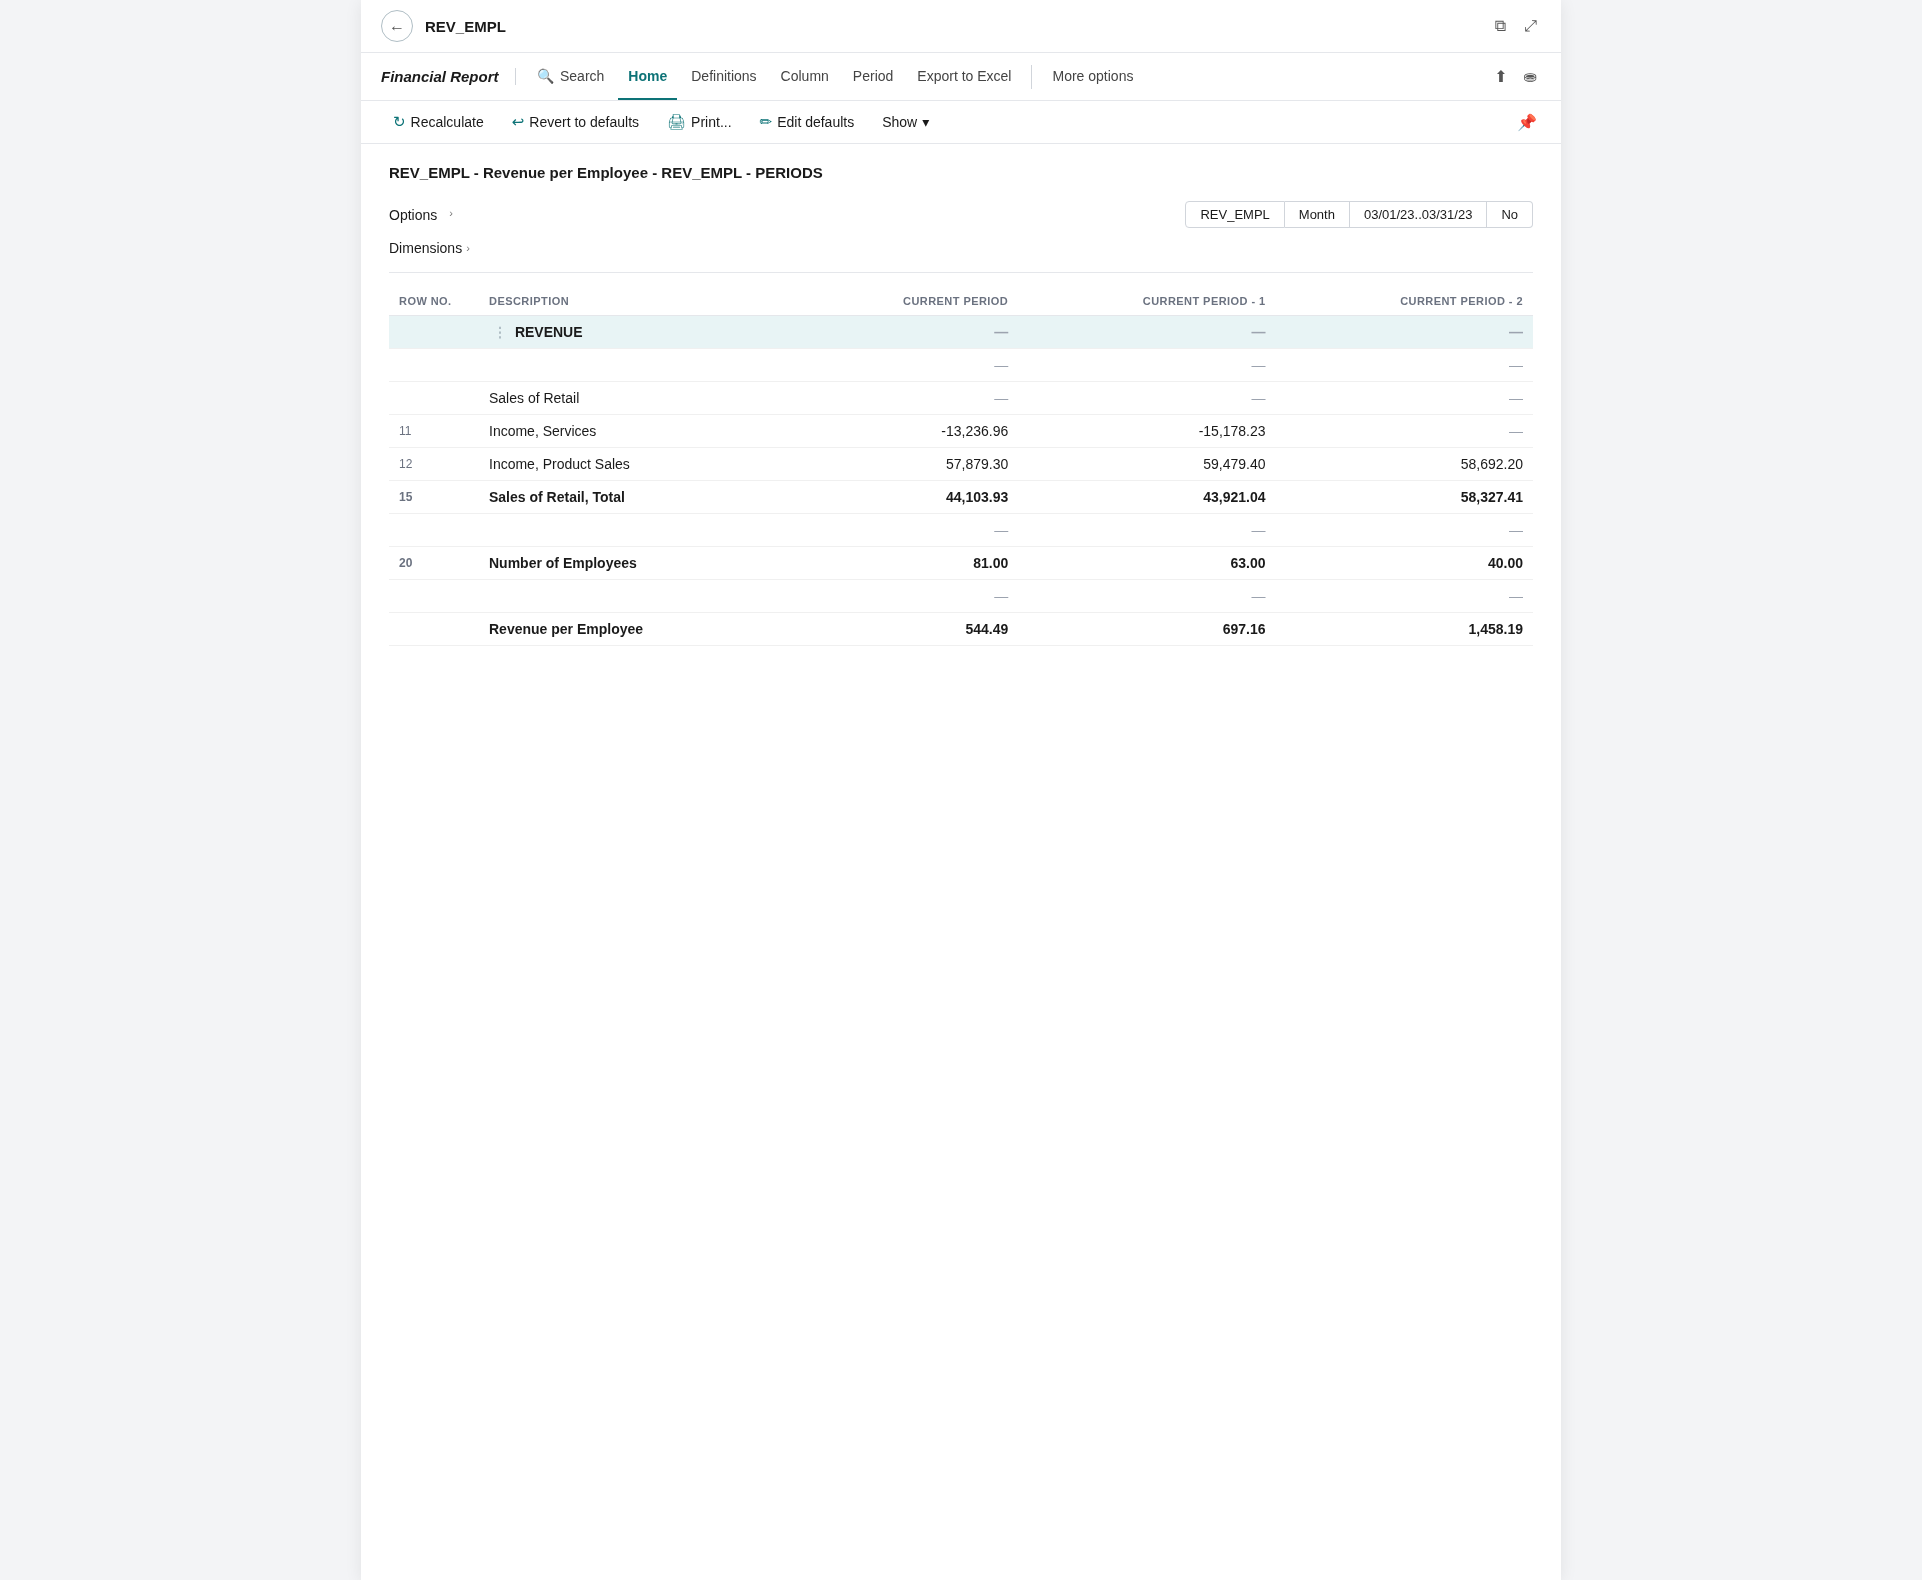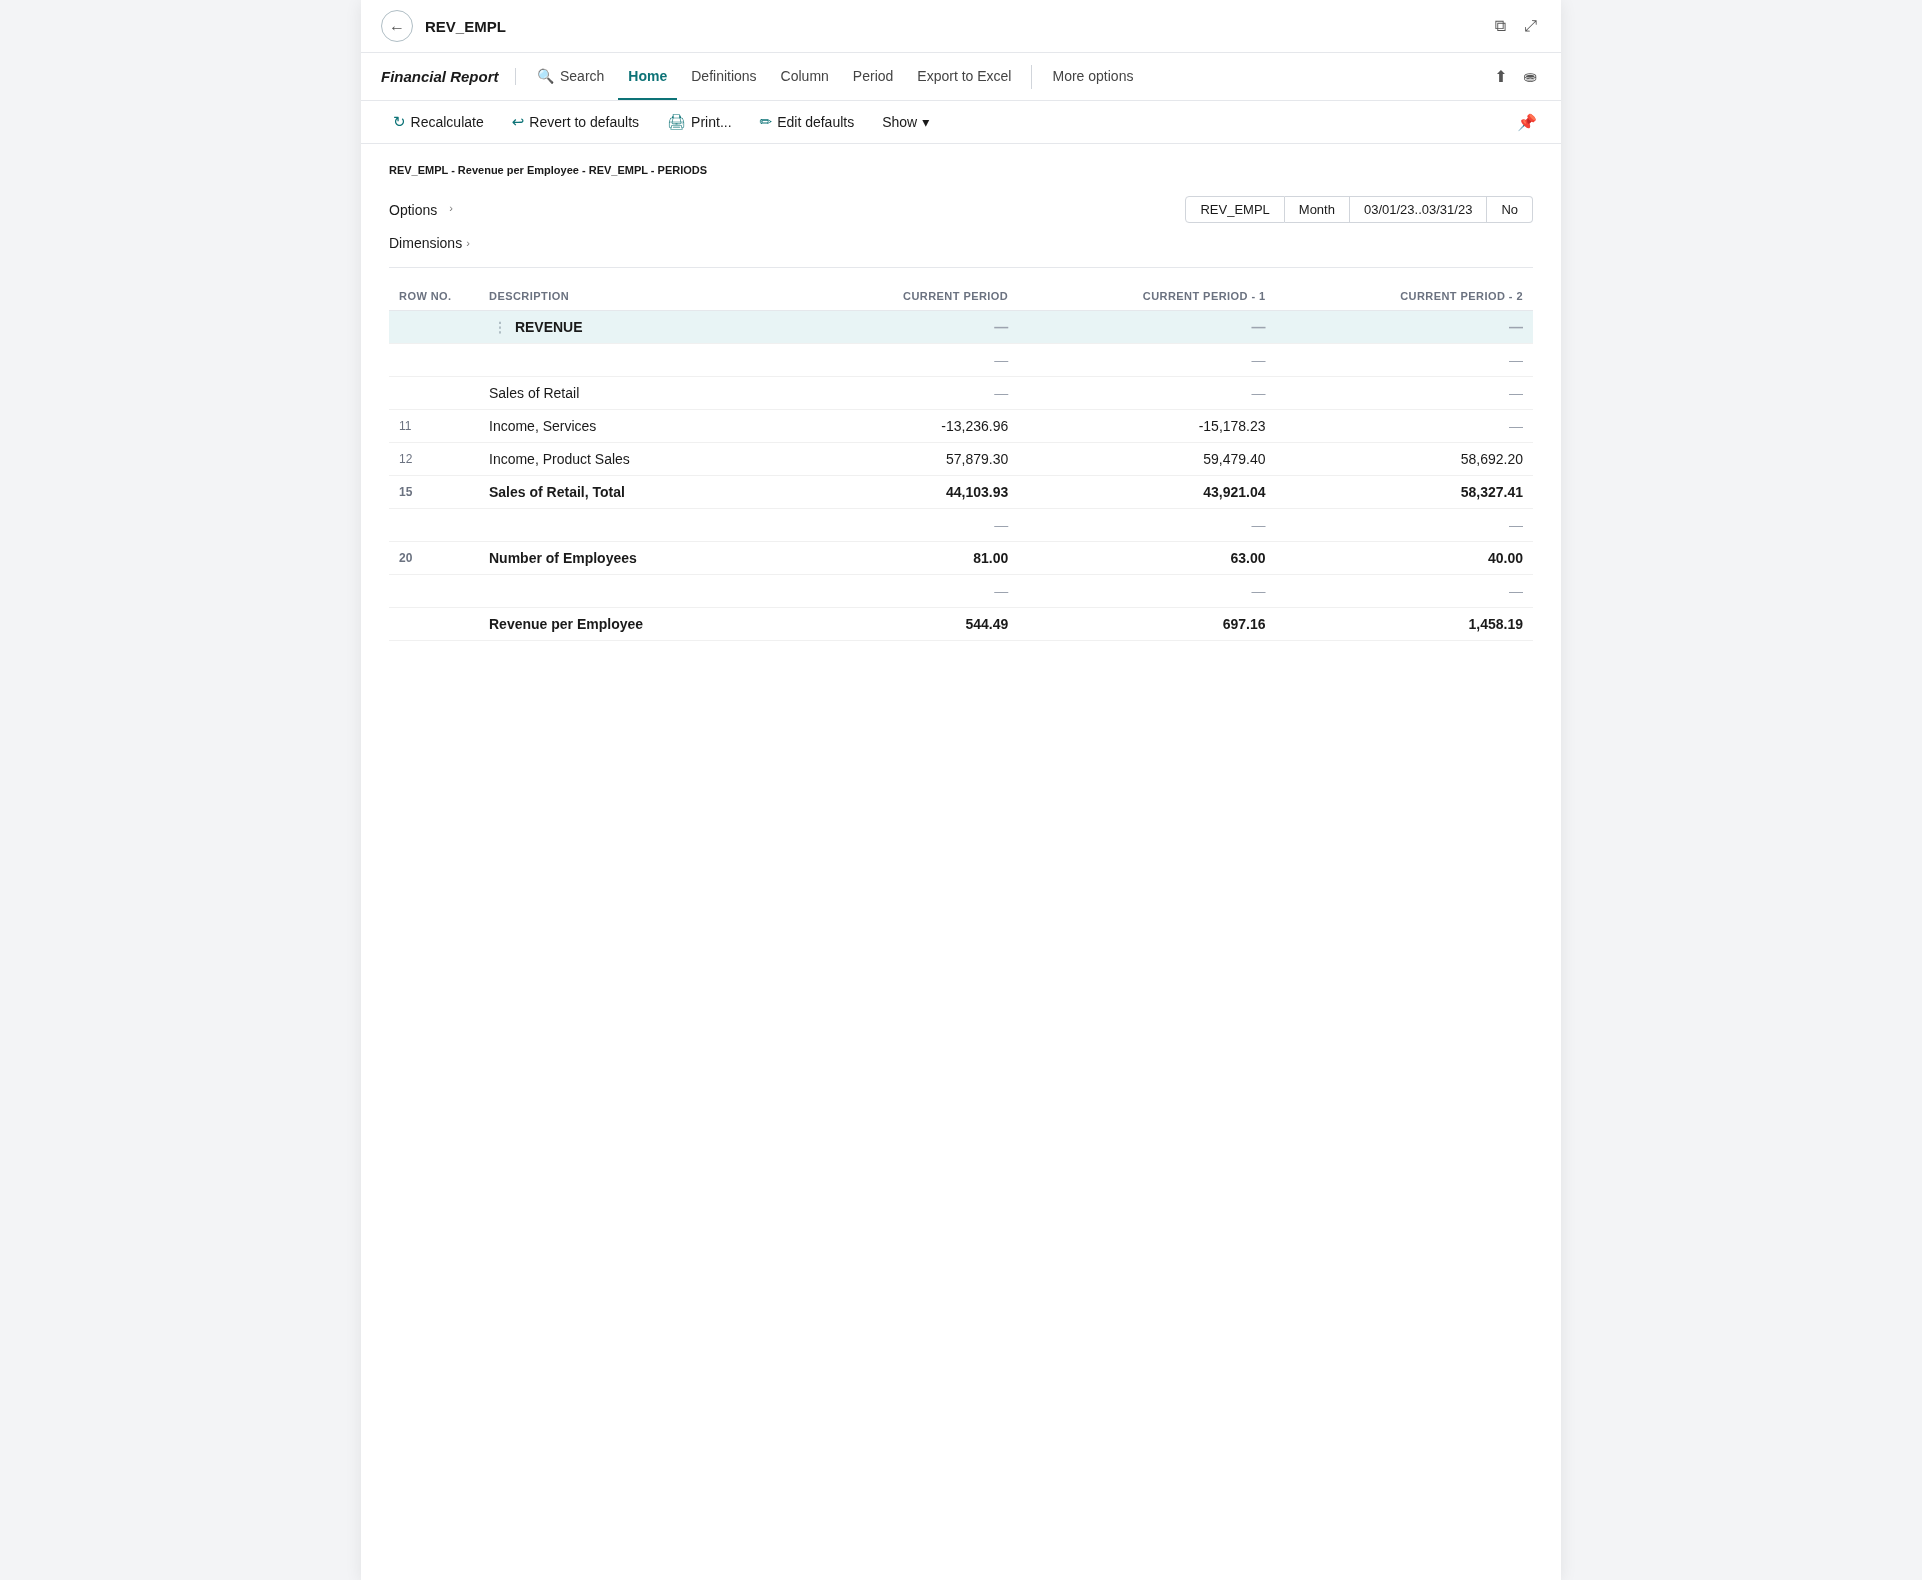--- a/index.html
+++ b/index.html
@@ -142,21 +142,21 @@
     }
     .action-btn .icon { color: #0d7377; font-size: 15px; }
 
     
     .main-content {
       padding: 20px 28px 0 28px;
       flex: 1;
     }
     .report-title {
       font-weight: 700;
-      font-size: 11px;
+      font-size: 15px;
       color: #1a1a1a;
       margin-bottom: 20px;
     }
 
     
     .options-row {
       display: flex;
       align-items: center;
       justify-content: space-between;
       margin-bottom: 12px;

